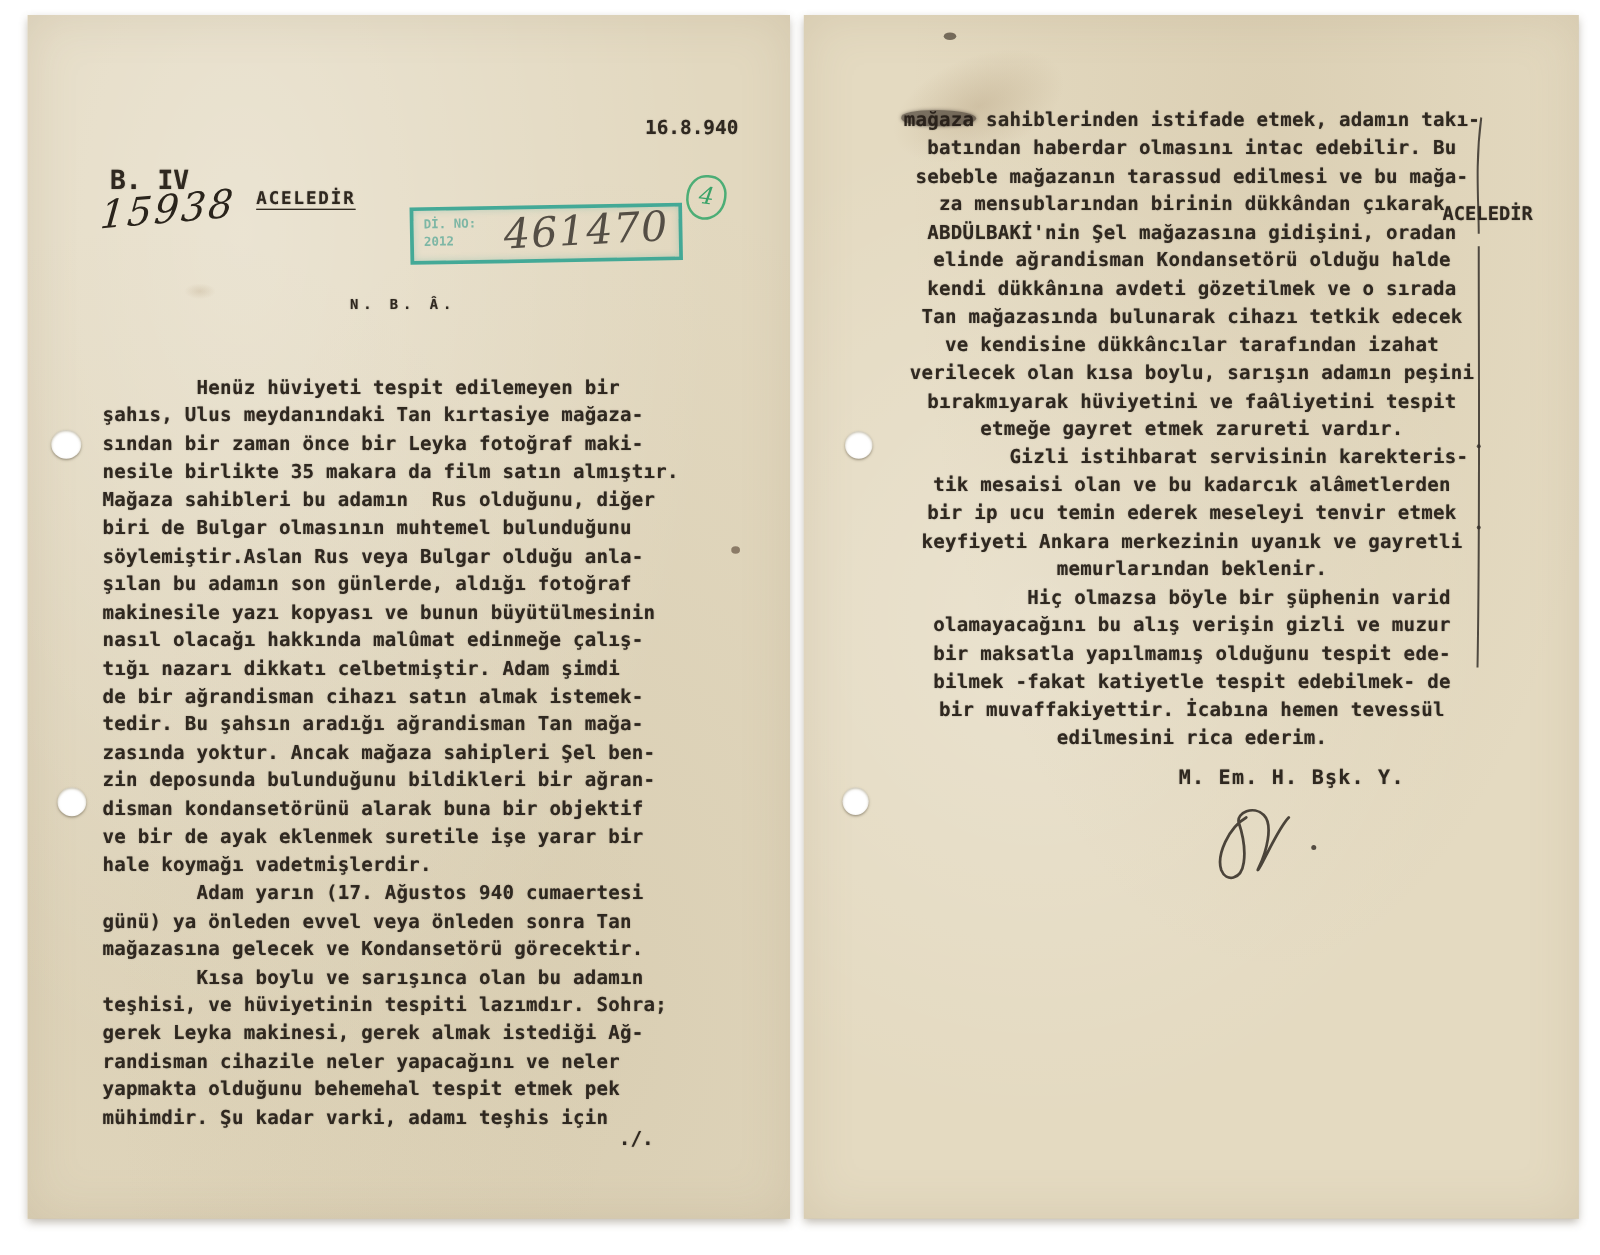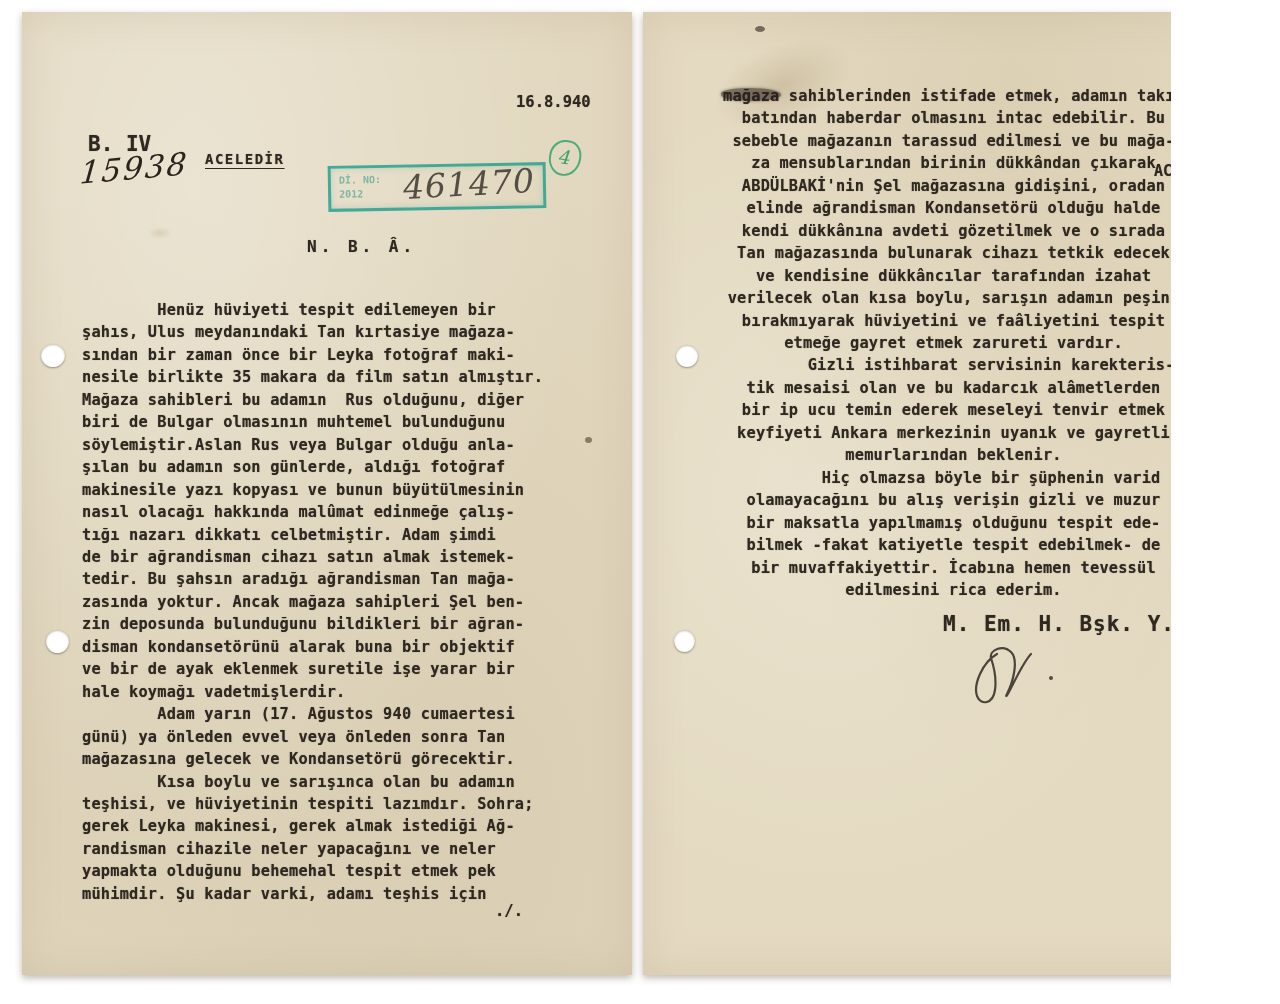--- a/index.html
+++ b/index.html
@@ -1,16 +1,16 @@
 <!DOCTYPE html>
 <html><head>
 <meta charset="utf-8">
 <style>
   html,body{margin:0;padding:0;background:#ffffff;}
-  #scan{position:relative;width:1171px;height:1004px;background:#ffffff;overflow:hidden;
+  #scan{position:relative;width:1280px;height:1004px;background:#ffffff;overflow:hidden;
         font-family:"DejaVu Sans Mono",monospace;}
   .page{position:absolute;top:12px;height:963px;
         background:
           radial-gradient(ellipse at 28% 18%, rgba(255,255,255,0.30), transparent 62%),
           radial-gradient(ellipse at 75% 85%, rgba(168,150,110,0.14), transparent 60%),
           radial-gradient(ellipse at 15% 75%, rgba(168,150,110,0.10), transparent 55%),
           #e2d8bf;
         box-shadow:0 3px 7px rgba(110,100,80,0.45), inset 0 0 40px rgba(150,130,95,0.18);}
   #left-page{left:22px;width:610px;}
   #right-page{left:643px;width:620px;background:
@@ -61,21 +61,21 @@
     <div class="type" id="acele" style="left:183px;top:139px;">ACELEDİR</div>
 
     <div id="stamp" style="left:306px;top:152px;width:212px;height:40px;">
       <div class="stamp-faint" style="left:8px;top:6px;">Dİ. NO:</div>
       <div class="stamp-faint" style="left:8px;top:20px;">2012</div>
       <div id="stamp-hand" style="left:72px;top:-2px;">461470</div>
     </div>
 
     <div id="circled-note" style="left:527px;top:128px;">4</div>
 
-    <div class="type" style="left:258px;top:225px;font-size:16px;letter-spacing:4px;margin-left:27px;">N.  B.  Â.</div>
+    <div class="type" style="left:258px;top:225px;font-size:11px;letter-spacing:4px;">N.  B.  Â.</div>
 
     <div class="type body-text" style="left:60px;top:287px;">        Henüz hüviyeti tespit edilemeyen bir
 şahıs, Ulus meydanındaki Tan kırtasiye mağaza-
 sından bir zaman önce bir Leyka fotoğraf maki-
 nesile birlikte 35 makara da film satın almıştır.
 Mağaza sahibleri bu adamın  Rus olduğunu, diğer
 biri de Bulgar olmasının muhtemel bulunduğunu
 söylemiştir.Aslan Rus veya Bulgar olduğu anla-
 şılan bu adamın son günlerde, aldığı fotoğraf
 makinesile yazı kopyası ve bunun büyütülmesinin
@@ -136,20 +136,20 @@
     <div id="redaction" style="left:78px;top:76px;width:60px;height:13px;"></div>
 
     <svg id="margin-line" style="left:530px;top:80px;" width="20" height="445" viewBox="0 0 20 445">
       <path d="M12,2 C7,40 10,70 10,95 M10,105 C10,200 11,330 9,442" fill="none" stroke="#35302a" stroke-width="1.6" opacity="0.85"></path>
       <circle cx="10" cy="265" r="1.6" fill="#35302a" opacity="0.8"></circle>
       <circle cx="10" cy="330" r="1.6" fill="#35302a" opacity="0.8"></circle>
     </svg>
 
     <div class="type" style="left:511px;top:150px;font-size:15px;">ACELEDİR</div>
 
-    <div class="type" style="left:300px;top:600px;font-size:21px;letter-spacing:1px;">M. Em. H. Bşk. Y.</div>
+    <div class="type" style="left:300px;top:600px;font-size:16px;letter-spacing:1px;">M. Em. H. Bşk. Y.</div>
 
     <svg style="position:absolute;left:320px;top:628px;" width="120" height="85" viewBox="0 0 120 85">
       <path d="M34,14 C20,22 10,44 14,56 C18,66 30,64 32,50 C34,36 30,24 28,18 C26,10 40,4 48,12 C56,20 50,42 44,54 C42,58 44,56 48,48 C54,36 62,20 68,14" fill="none" stroke="#3a332b" stroke-width="2.2" stroke-linecap="round" opacity="0.9"></path>
       <circle cx="88" cy="38" r="2" fill="#3a332b" opacity="0.85"></circle>
     </svg>
   </div>
 </div>
 
 </body></html>

